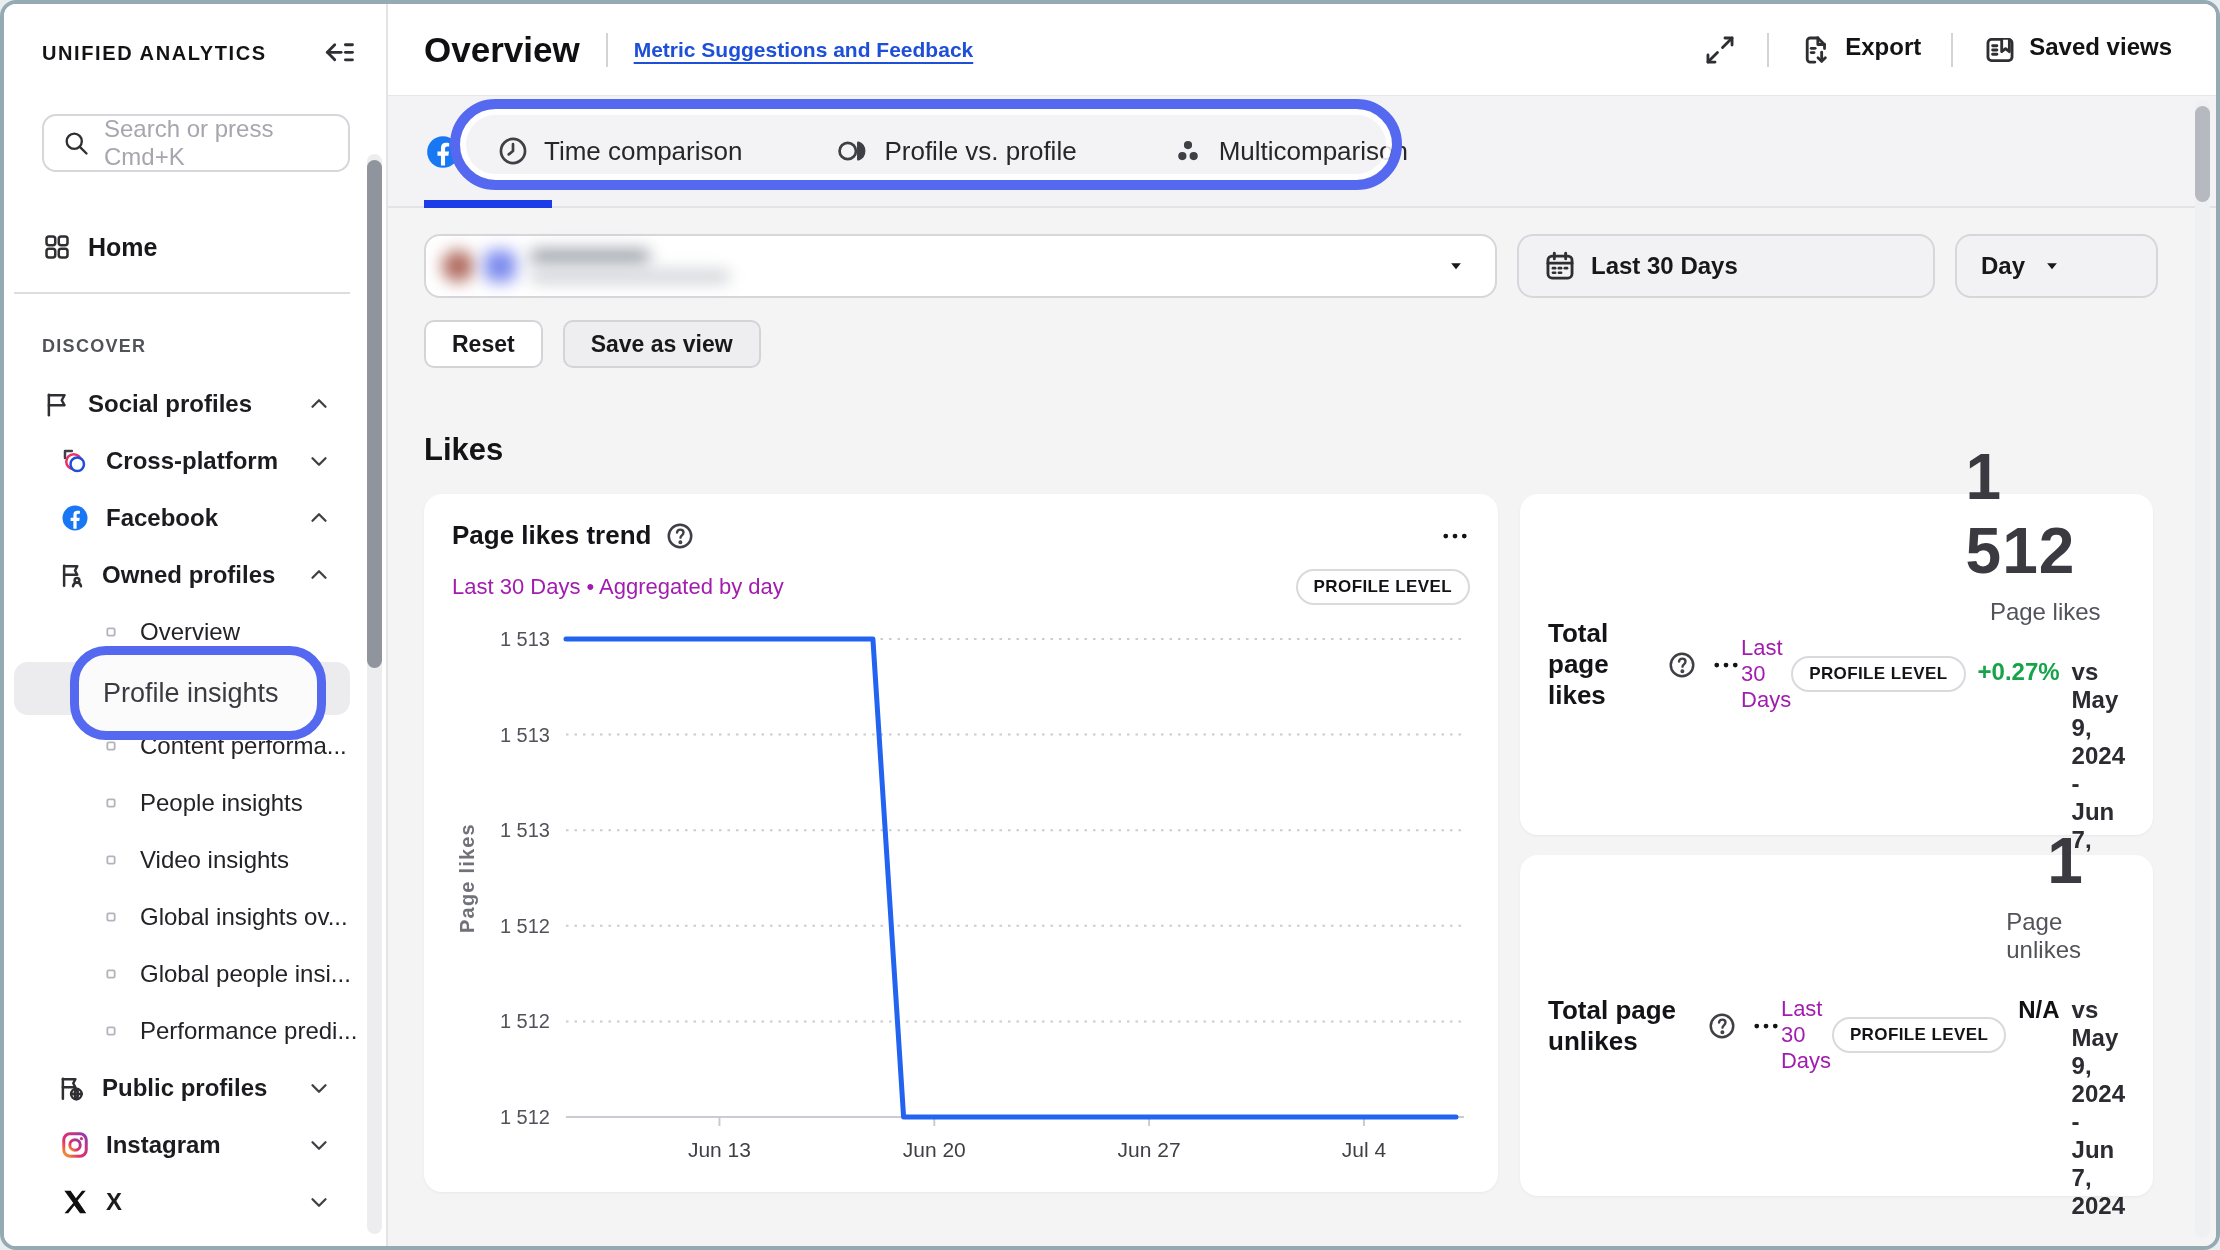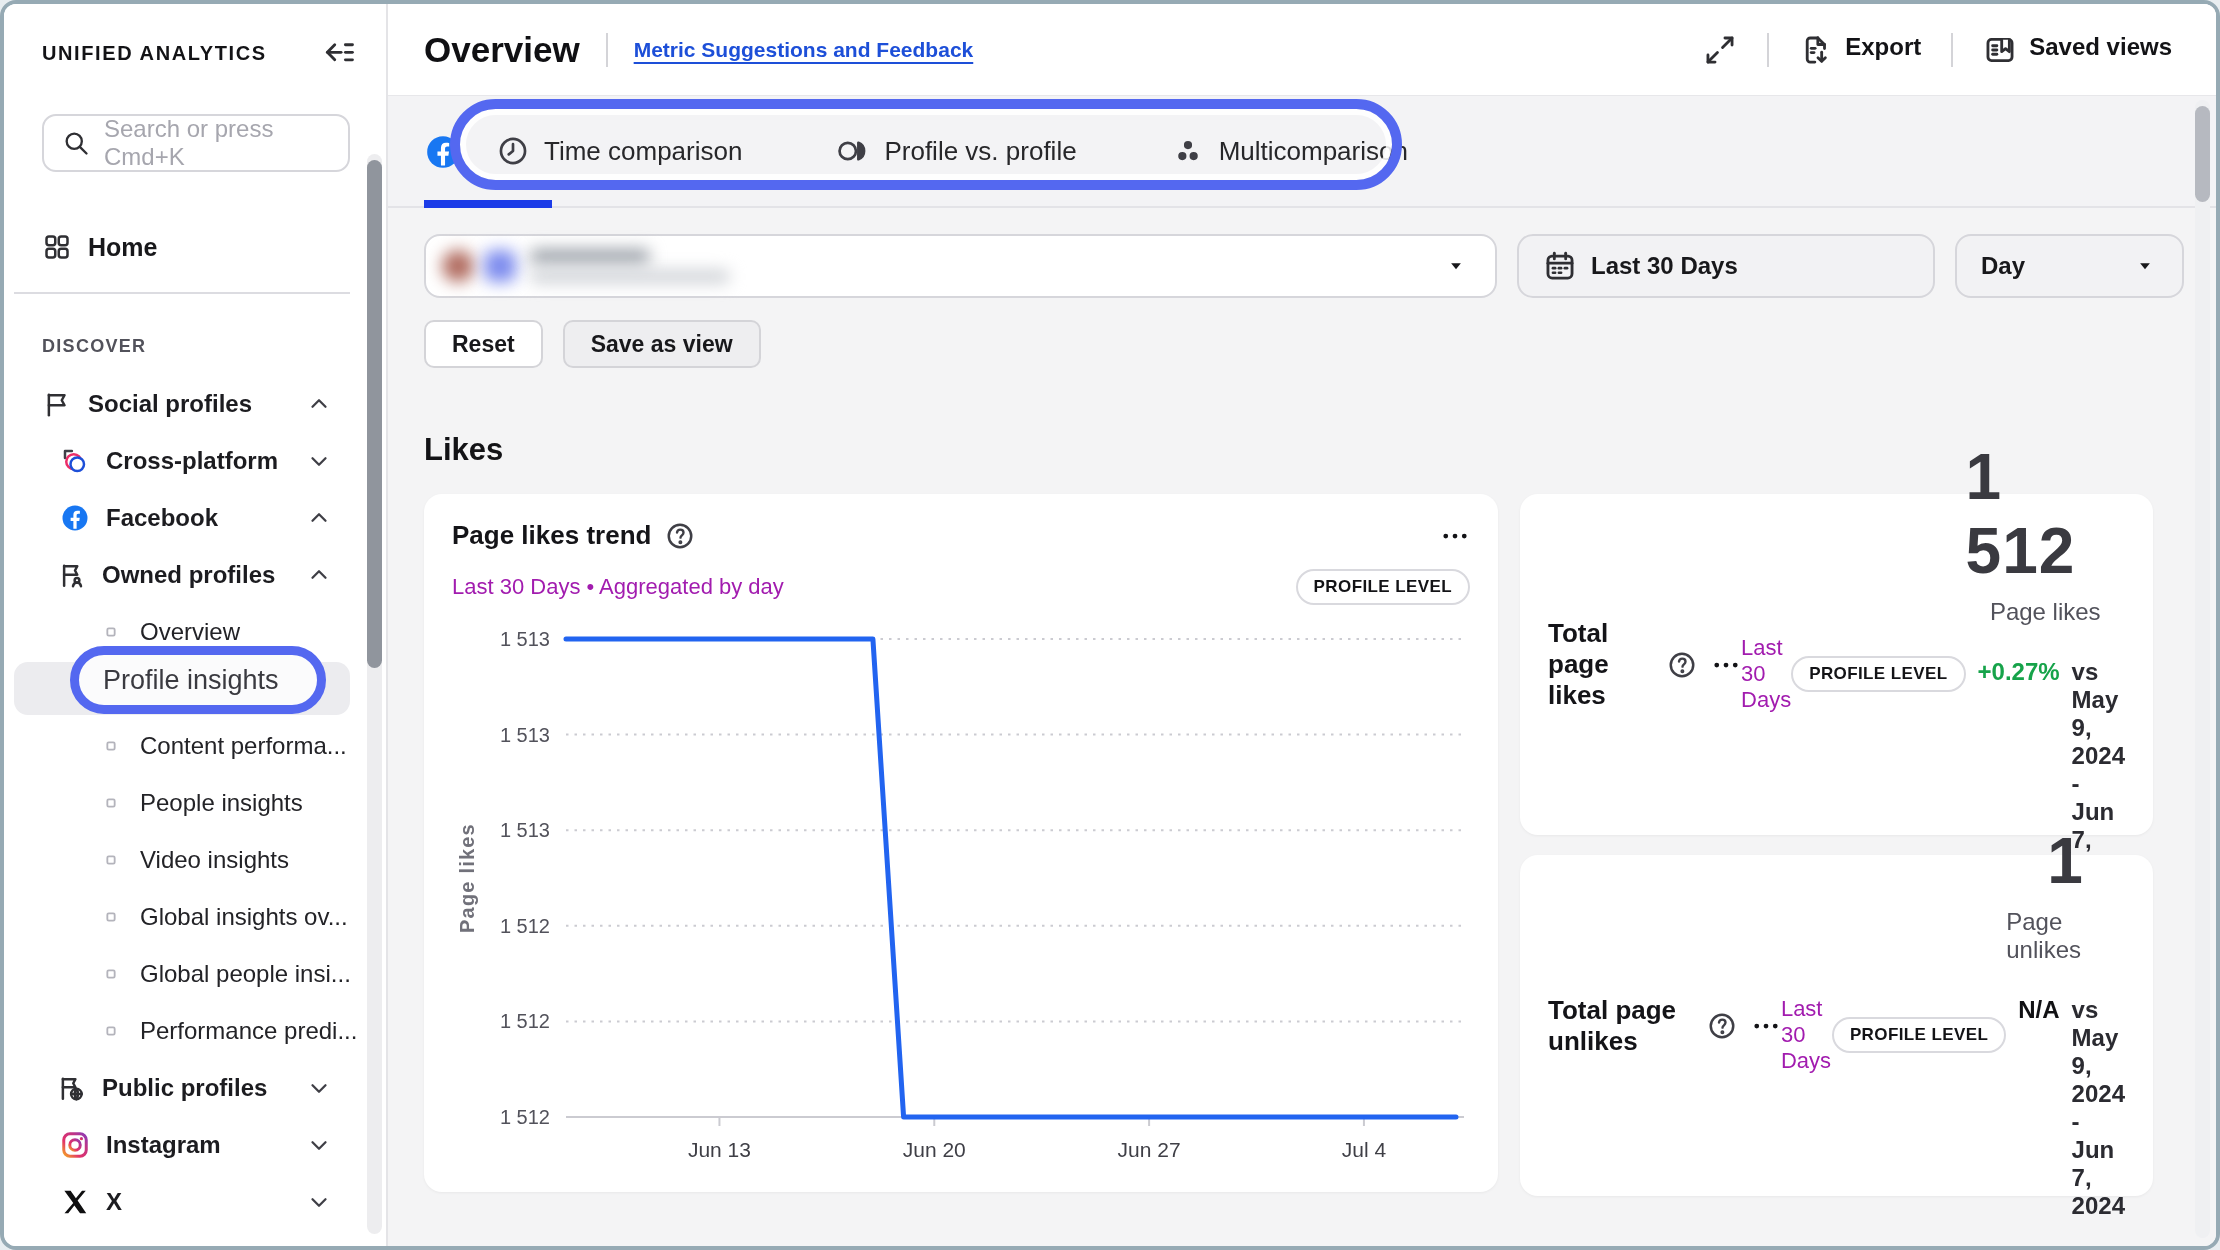--- a/index.html
+++ b/index.html
@@ -25,21 +25,21 @@
   .sb-item { position:relative; display:flex; align-items:center; gap:16px; height:57px; font-size:24px; color:#1c1c20; cursor:default; }
   .sb-item .lbl { white-space:nowrap; }
   .lv0 { padding-left:38px; font-weight:700; }
   .lv1 { padding-left:56px; font-weight:700; }
   .lv2 { padding-left:52px; font-weight:700; }
   .lv3 { padding-left:96px; font-weight:400; color:#232327; }
   .sb-item .chev { margin-left:auto; margin-right:54px; }
   .sb-item .chev svg { stroke:#3f3f46; stroke-width:2.1; }
   .sb-item .bullet { margin-right:2px; }
   .sel-pill { position:absolute; left:10px; right:36px; top:2px; bottom:2px; background:#ececef; border-radius:14px; }
-  .sel-annotation { position:absolute; left:66px; top:-14px; width:256px; height:68px; border:9px solid var(--annotation); border-radius:36px; background:#fbfbfc; display:flex; align-items:center; padding-left:24px; font-size:27px; font-weight:500; color:#3a3a40; z-index:3; }
+  .sel-annotation { position:absolute; left:66px; top:-14px; width:256px; height:94px; border:9px solid var(--annotation); border-radius:36px; background:#fbfbfc; display:flex; align-items:center; padding-left:24px; font-size:27px; font-weight:500; color:#3a3a40; z-index:3; }
   .sb-scroll-track { position:absolute; right:4px; top:150px; bottom:12px; width:15px; background:#ededef; border-radius:8px; }
   .sb-scroll-thumb { position:absolute; right:4px; top:156px; height:508px; width:15px; background:#90959d; border-radius:8px; }
 
   
   .main { flex:1; min-width:0; display:flex; flex-direction:column; background:#f4f4f5; position:relative; }
   .topbar { height:92px; flex:none; background:#fff; display:flex; align-items:center; padding:0 44px 0 36px; border-bottom:1px solid #e7e7ea; }
   .page-title { font-size:35px; font-weight:700; color:#101013; }
   .t-sep { width:2px; height:34px; background:#d4d4d8; margin:0 26px; }
   .t-link { font-size:21px; font-weight:600; color:var(--link); text-decoration:underline; text-underline-offset:5px; cursor:pointer; }
   .topbar-right { margin-left:auto; display:flex; align-items:center; }
@@ -61,21 +61,21 @@
   .select-box { width:1073px; height:64px; background:#fff; border:2px solid #d6d6db; border-radius:16px; display:flex; align-items:center; padding:0 26px 0 16px; position:relative; cursor:pointer; }
   .redacted { filter:blur(8px); }
   .r-av1 { width:32px; height:32px; border-radius:50%; background:#b06a5e; }
   .r-av2 { width:32px; height:32px; border-radius:9px; background:#7d8cee; margin-left:10px; }
   .r-texts { margin-left:14px; display:flex; flex-direction:column; gap:6px; }
   .r-line1 { width:120px; height:15px; border-radius:6px; background:#9aa0a8; }
   .r-line2 { width:200px; height:13px; border-radius:6px; background:#cdd0d5; }
   .select-caret { margin-left:auto; }
   .pill-btn { height:64px; background:#f2f2f4; border:2px solid #d6d6db; border-radius:16px; display:flex; align-items:center; padding:0 24px; gap:14px; font-size:24px; font-weight:600; color:#18181b; cursor:pointer; }
   .date-btn { width:418px; }
-  .gran-btn { width:229px; justify-content:space-between; }
+  .gran-btn { width:203px; }
   .btn-row { display:flex; gap:20px; margin-top:22px; }
   .btn { height:48px; border:2px solid #d4d4d8; border-radius:10px; background:#fff; display:flex; align-items:center; padding:0 26px; font-size:23px; font-weight:600; color:#18181b; cursor:pointer; }
   .btn.alt { background:#eeeef0; }
   .section-title { margin-top:64px; font-size:31px; font-weight:700; color:#131316; }
 
   .cards { display:flex; gap:22px; margin-top:26px; align-items:flex-start; }
   .card { background:#fff; border-radius:18px; padding:26px 28px; box-shadow:0 1px 3px rgba(0,0,0,.05); }
   .card-head { display:flex; align-items:center; gap:14px; }
   .card-title { font-size:26px; font-weight:700; color:#141418; }
   .card-head .q svg { stroke:#3f3f46; }

